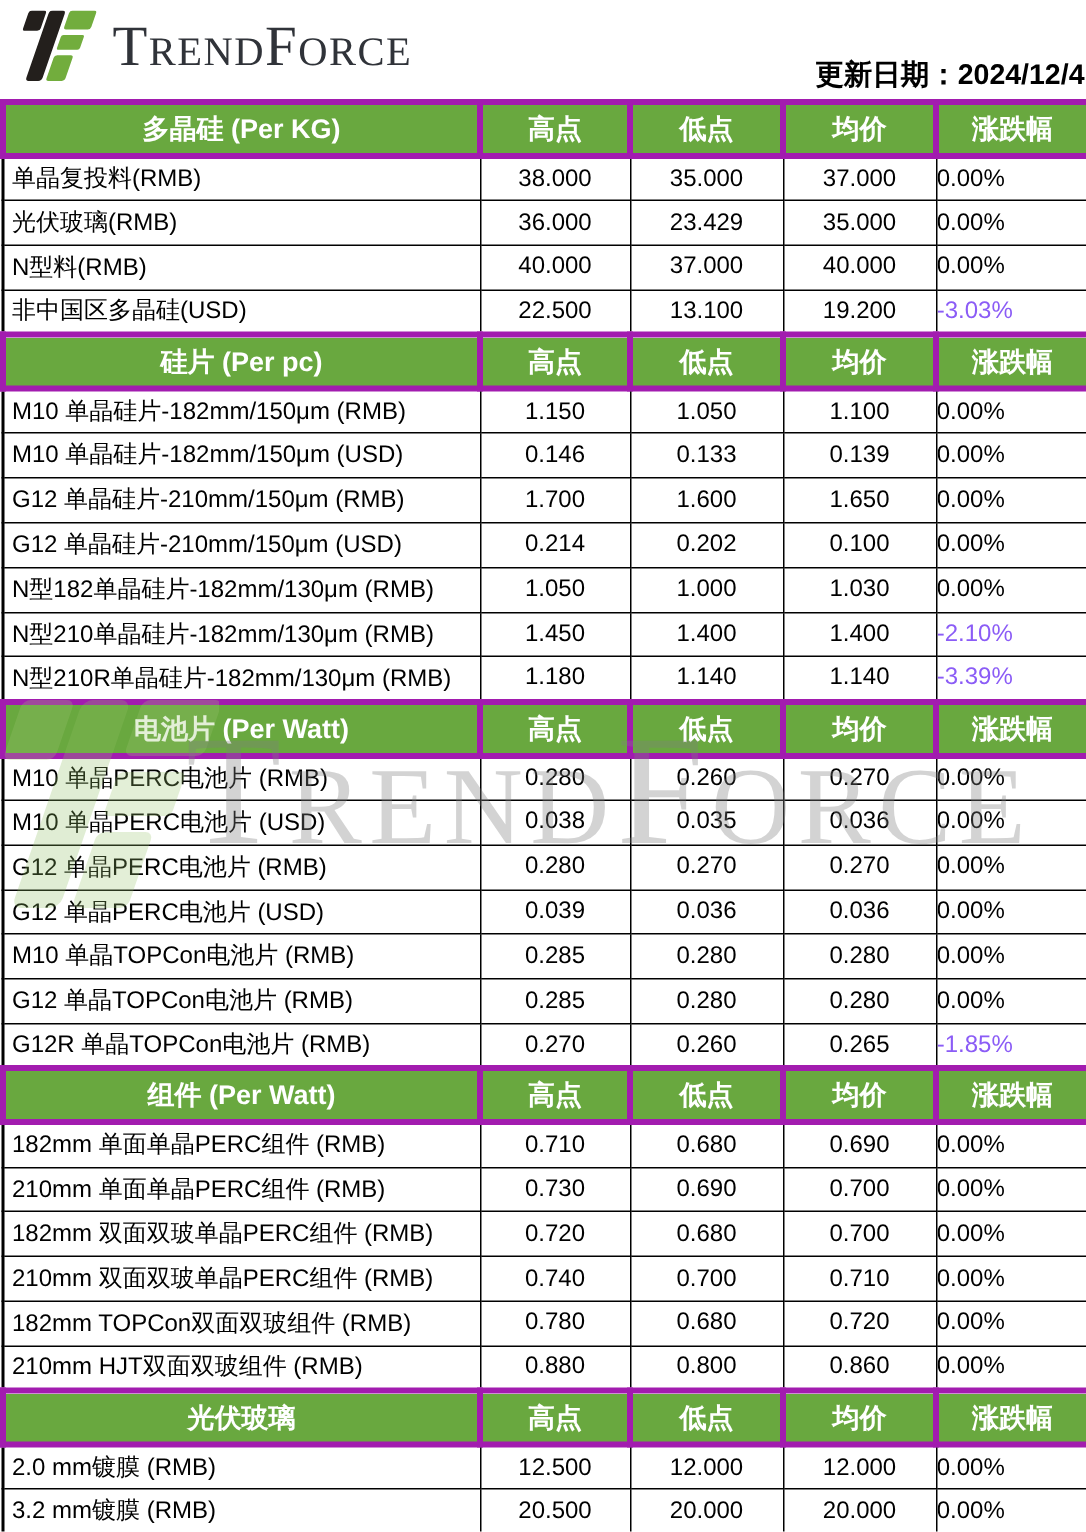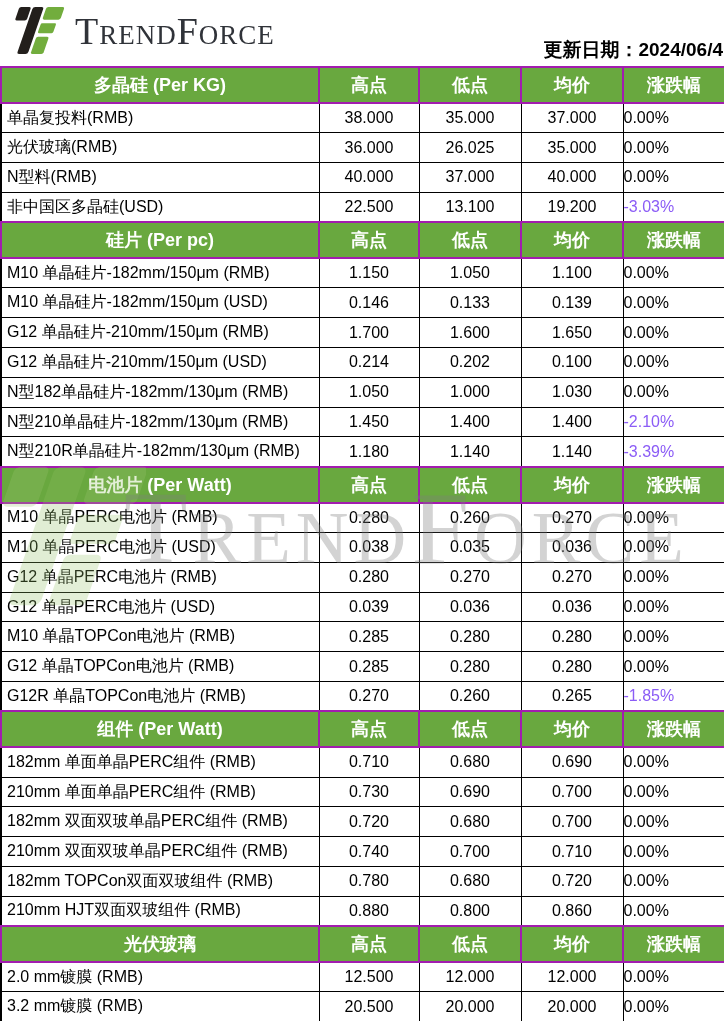--- a/index.html
+++ b/index.html
@@ -31,21 +31,21 @@
   }
   table.price{
     position:relative;z-index:1;
     width:724px;border-collapse:collapse;table-layout:fixed;
     border:2px solid #000;
   }
   td{border:1px solid #000;padding:0;overflow:hidden;white-space:nowrap;}
   tr.sec{height:36px;}
   tr.sec td{
     background:#69a83f;color:#fff;font-weight:bold;font-size:18px;text-align:center;
-    border:2px solid #a21caf;
+    border:4px solid #a21caf;
   }
   tr.row{height:29.8px;background:transparent;margin-top:24px;}
   tr.row td{font-size:16px;color:#000;background:transparent;}
   td.lbl{text-align:left;padding-left:5px;}
   td.num{text-align:center;}
   td.chg{text-align:left;}
   td.chg.neg{color:#8b5cf6;}
 </style>
 </head>
 <body>
@@ -58,21 +58,21 @@
         <g transform="skewX(-19)">
           <rect x="16" y="0" width="26" height="30" rx="4" fill="#231f1c"></rect>
           <rect x="46" y="0" width="24" height="104" rx="5" fill="#231f1c"></rect>
           <rect x="76" y="0" width="40" height="28" rx="4" fill="#72ad3d"></rect>
           <rect x="76" y="36" width="34" height="22" rx="3" fill="#72ad3d"></rect>
           <rect x="76" y="66" width="28" height="38" rx="4" fill="#72ad3d"></rect>
         </g>
       </svg>
       <span class="logo-text">TrendForce</span>
     </div>
-    <div class="update-date">更新日期：2024/06/4</div>
+    <div class="update-date">更新日期：2024/12/4</div>
   </div>
 
   <table class="price">
     <colgroup>
       <col style="width:318px">
         <col style="width:100px">
         <col style="width:102px">
       <col style="width:102px">
         <col style="width:102px">
     </colgroup>
@@ -87,21 +87,21 @@
         <tr class="row">
           <td class="lbl">单晶复投料(RMB)</td>
           <td class="num">38.000</td>
           <td class="num">35.000</td>
           <td class="num">37.000</td>
           <td class="chg">0.00%</td>
         </tr>
         <tr class="row">
           <td class="lbl">光伏玻璃(RMB)</td>
           <td class="num">36.000</td>
-          <td class="num">26.025</td>
+          <td class="num">23.429</td>
           <td class="num">35.000</td>
           <td class="chg">0.00%</td>
         </tr>
         <tr class="row">
           <td class="lbl">N型料(RMB)</td>
           <td class="num">40.000</td>
           <td class="num">37.000</td>
           <td class="num">40.000</td>
           <td class="chg">0.00%</td>
         </tr>

